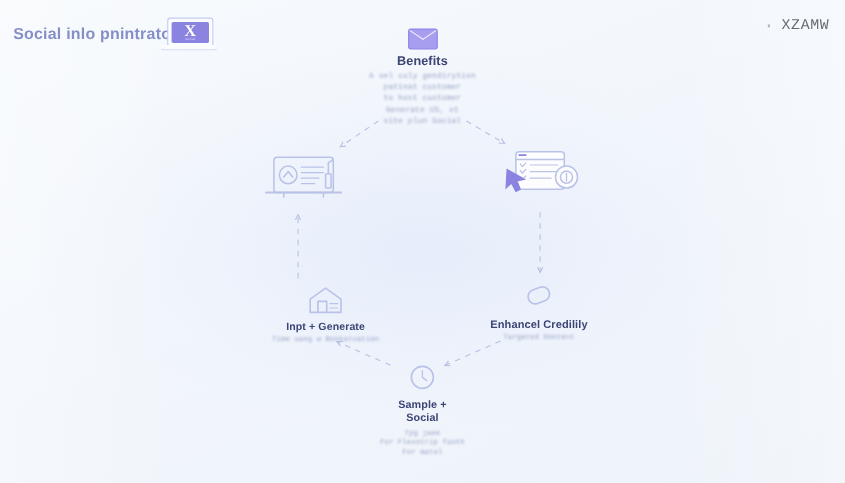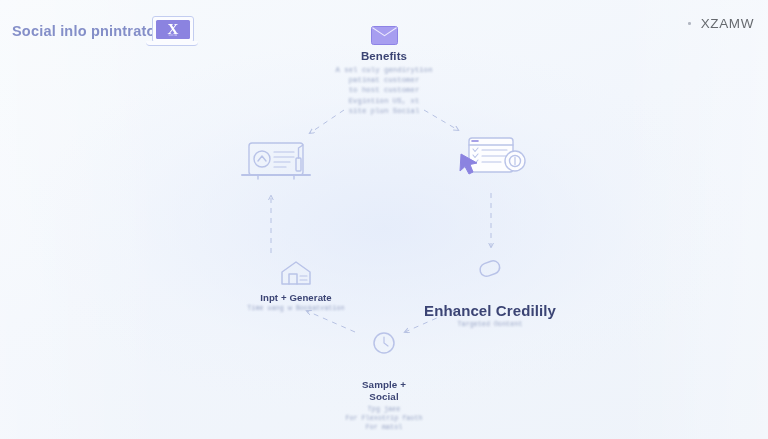--- a/index.html
+++ b/index.html
@@ -53,20 +53,21 @@
   }
   .laptop-base{
     position:absolute;left:0;top:27px;width:52px;height:4px;
     border-bottom:1.6px solid #c3cdf0;border-radius:0 0 4px 4px;
     background:#fbfcff;
   }
   #watermark{
     position:absolute;right:14px;top:16px;
     display:flex;align-items:center;gap:10px;
     opacity:.72;
+    font-family:Liberation Mono, monospace;
   }
   #watermark .wm-dot{
     width:2.5px;height:2.5px;border-radius:50%;background:#9aa0ad;
     display:block;
   }
   #watermark .wm-text{
     font-size:13.5px;letter-spacing:.6px;color:#2f3338;font-weight:400;
     filter:blur(.35px);
   }
 
@@ -94,26 +95,26 @@
   
   #node-topright{left:434px;top:130px;width:120px;}
 
   
   #node-input{left:224px;top:258px;width:144px;}
   #node-input .node-title{font-size:9.6px;margin-top:4px;}
   #node-input .node-sub{font-size:6.6px;margin-top:2px;}
 
   
   #node-credibility{left:418px;top:258px;width:144px;}
-  #node-credibility .node-title{font-size:15px;margin-top:16px;}
+  #node-credibility .node-title{font-size:10px;margin-top:4px;}
   #node-credibility .node-sub{font-size:6.6px;margin-top:2px;}
 
   
   #node-sample{left:318px;top:328px;width:132px;}
-  #node-sample .node-title{font-size:9.8px;line-height:12px;margin-top:21px;}
+  #node-sample .node-title{font-size:9.8px;line-height:12px;margin-top:5px;}
   #node-sample .node-sub{font-size:6.6px;line-height:9px;margin-top:2px;}
 
   .env-icon{
     width:25px;height:17px;margin:0 auto;
     background:#a79ef0;border:1.5px solid #8d83e6;border-radius:2.5px;
     position:relative;overflow:hidden;
   }
   .env-icon::before,.env-icon::after{
     content:"";position:absolute;top:-1px;width:17px;height:17px;
     border-top:1.4px solid #efecfd;
@@ -170,21 +171,21 @@
     </g>
   </svg>
 
   <div class="node" id="node-benefits">
     <div class="env-icon blur-soft"></div>
     <div class="node-title">Benefits</div>
     <div class="node-sub blur-heavy">
       <div>A sel culy gendirytion</div>
       <div>patinat customer</div>
       <div>to host customer</div>
-      <div>Evgintion US, xt</div>
+      <div>Generate US, xt</div>
       <div>site plun Social</div>
     </div>
   </div>
 
   <div class="node" id="node-topleft">
     <svg class="node-icon blur-soft" width="80" height="56" viewBox="0 0 80 56">
       <g fill="none" stroke="#b9c3e8" stroke-width="1.4" stroke-linecap="round" stroke-linejoin="round">
         <rect x="13" y="9" width="54" height="32" rx="3"></rect>
         <path d="M6,41 L74,41" stroke-width="2"></path>
         <path d="M22,41 L22,45 M58,41 L58,45"></path>

